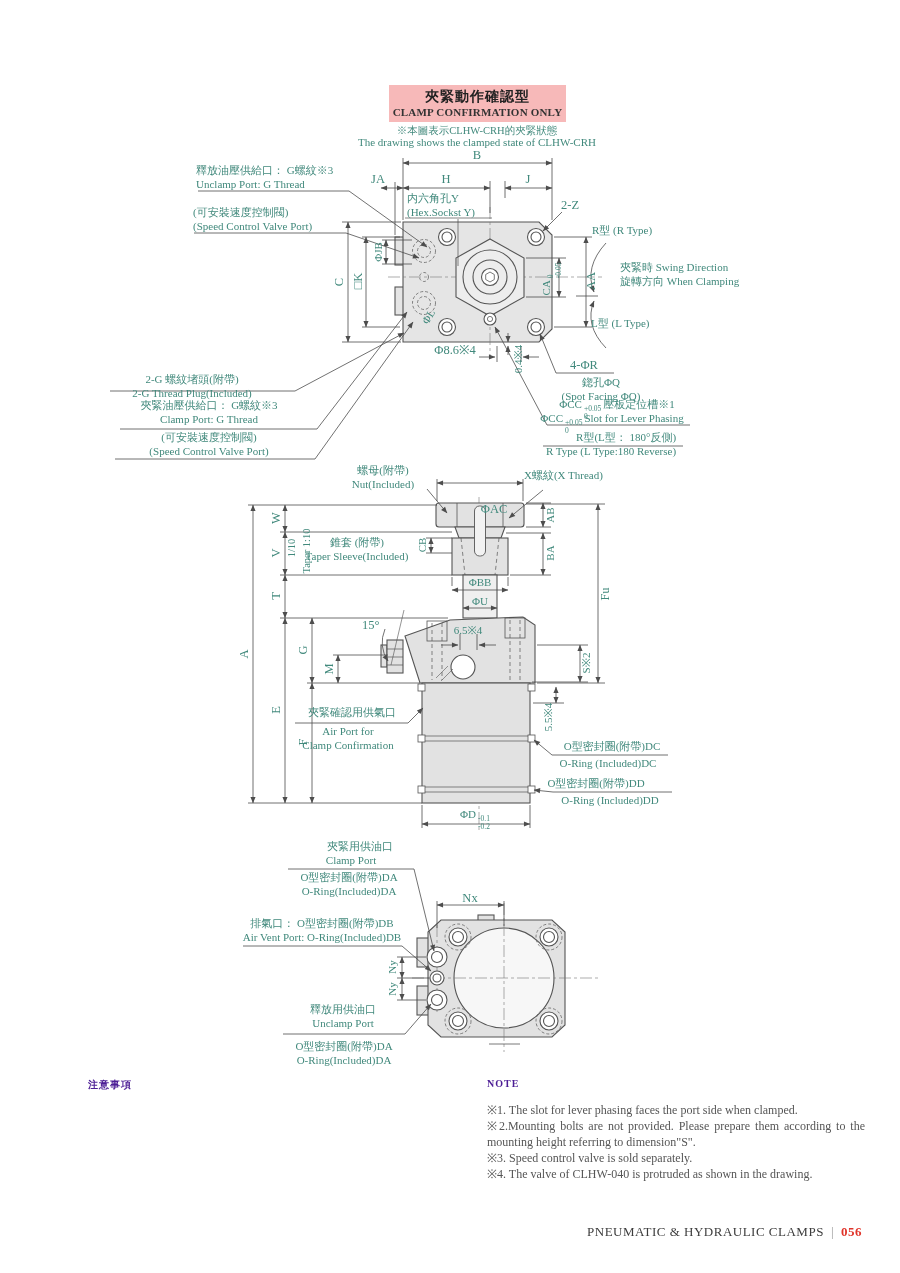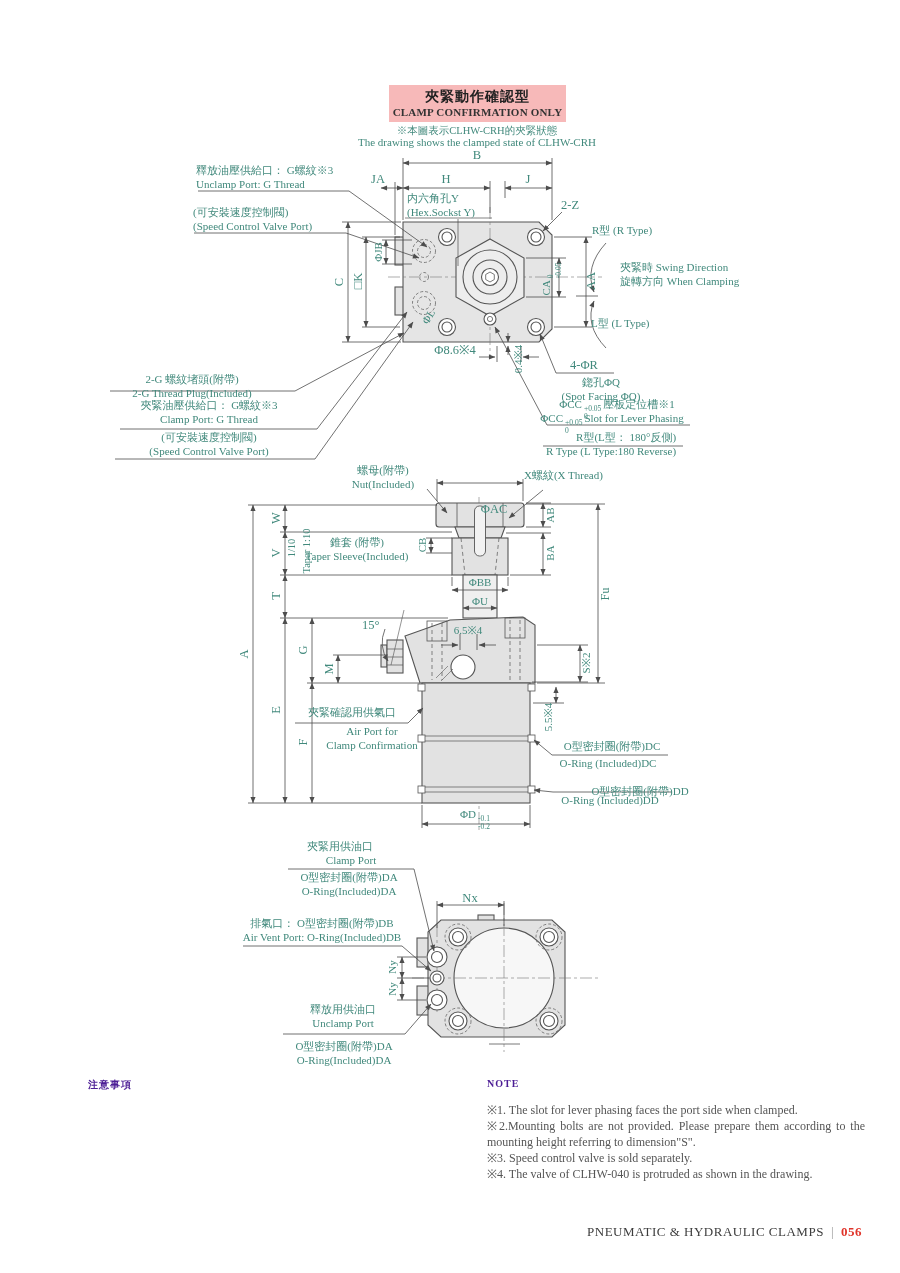--- a/index.html
+++ b/index.html
@@ -374,34 +374,34 @@
 <div class="lbl dim rot" style="left:304px;top:650px;">G</div>
 <div class="lbl dim rot" style="left:304px;top:742px;">F</div>
 <div class="lbl dim rot" style="left:330px;top:669px;">M</div>
 <div class="lbl sm rot" style="left:292px;top:548px;">1/10</div>
 <div class="lbl sm rot" style="left:307px;top:551px;">Taper 1:10</div>
 <div class="lbl dim" style="left:362px;top:618px;">15°</div>
 <div class="lbl ctr" style="left:468px;top:624px;">6.5※4</div>
 <div class="lbl rot" style="left:587px;top:663px;">S※2</div>
 <div class="lbl rot" style="left:549px;top:717px;">5.5※4</div>
 <div class="lbl ctr" style="left:352px;top:706px;">夾緊確認用供氣口</div>
-<div class="lbl ctr" style="left:372px;top:725px;">
+<div class="lbl ctr" style="left:348px;top:725px;">
   <div>Air Port for</div>
   <div>Clamp Confirmation</div>
 </div>
 <div class="lbl ctr" style="left:612px;top:740px;">O型密封圈(附帶)DC</div>
 <div class="lbl ctr" style="left:608px;top:757px;">O-Ring (Included)DC</div>
-<div class="lbl ctr" style="left:640px;top:777px;margin-top:8px;">O型密封圈(附帶)DD</div>
+<div class="lbl ctr" style="left:596px;top:777px;">O型密封圈(附帶)DD</div>
 <div class="lbl ctr" style="left:610px;top:794px;">O-Ring (Included)DD</div>
 <div class="lbl ctr" style="left:476px;top:808px;"><span>ΦD</span><span class="tol">
         <span>-0.1</span>
         <span>-0.2</span>
       </span></div>
 
-<div class="lbl ctr" style="left:340px;top:840px;">夾緊用供油口</div>
+<div class="lbl ctr" style="left:360px;top:840px;">夾緊用供油口</div>
 <div class="lbl ctr" style="left:351px;top:854px;">Clamp Port</div>
 <div class="lbl ctr" style="left:349px;top:871px;">
   <div>O型密封圈(附帶)DA</div>
   <div>O-Ring(Included)DA</div>
 </div>
 <div class="lbl ctr" style="left:322px;top:917px;">
   <div>排氣口： O型密封圈(附帶)DB</div>
   <div>Air Vent Port: O-Ring(Included)DB</div>
 </div>
 <div class="lbl dim ctr" style="left:470px;top:891px;">Nx</div>

